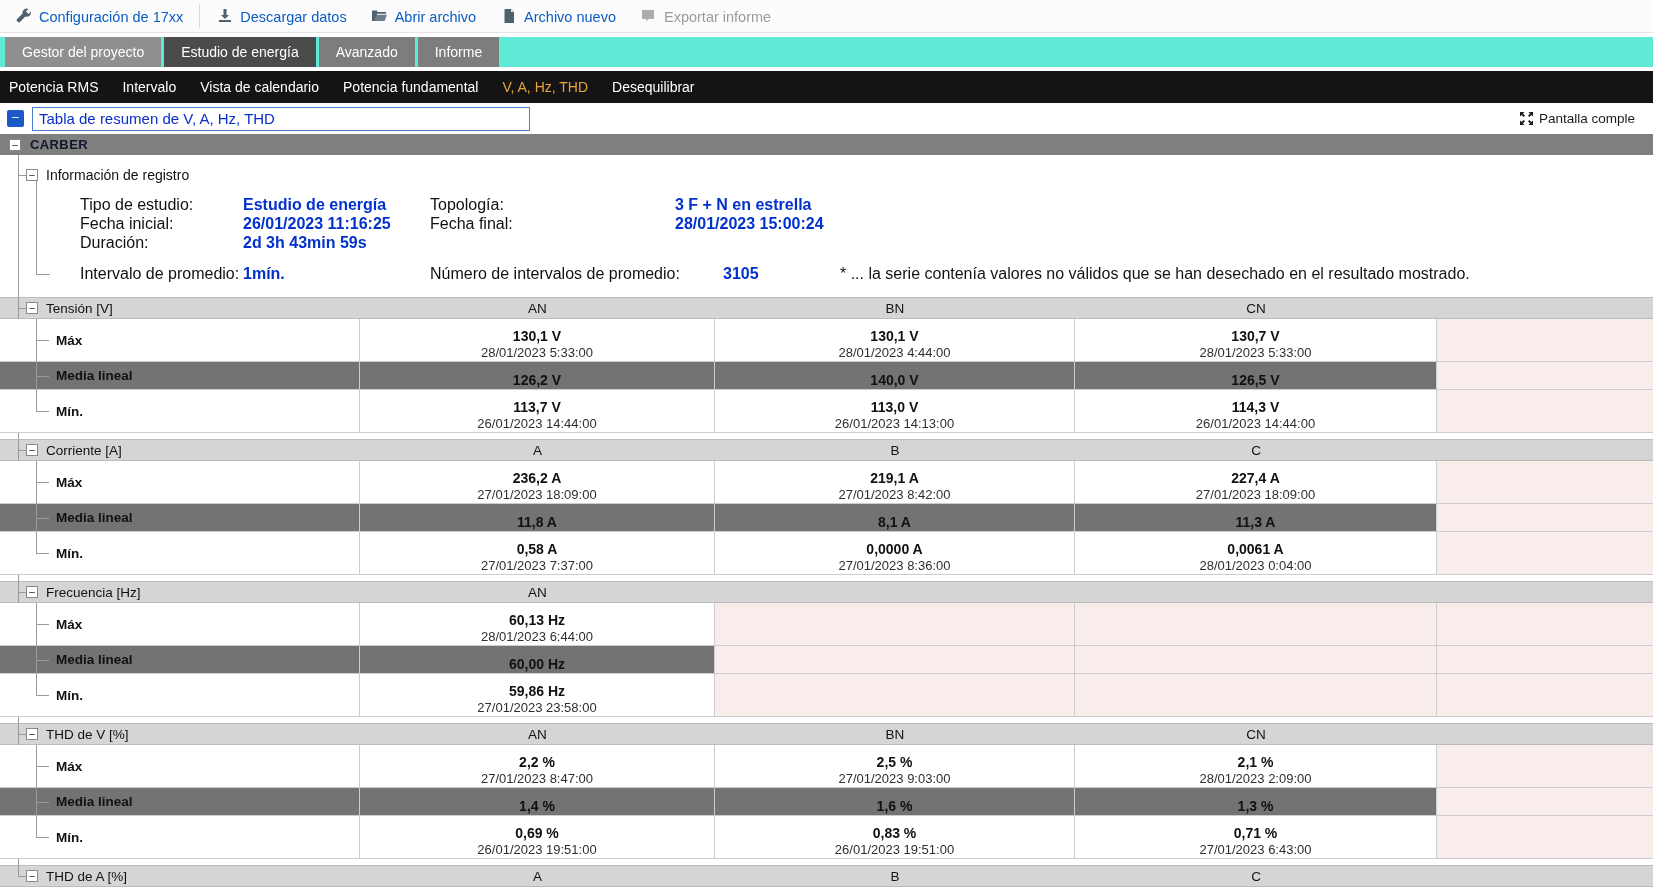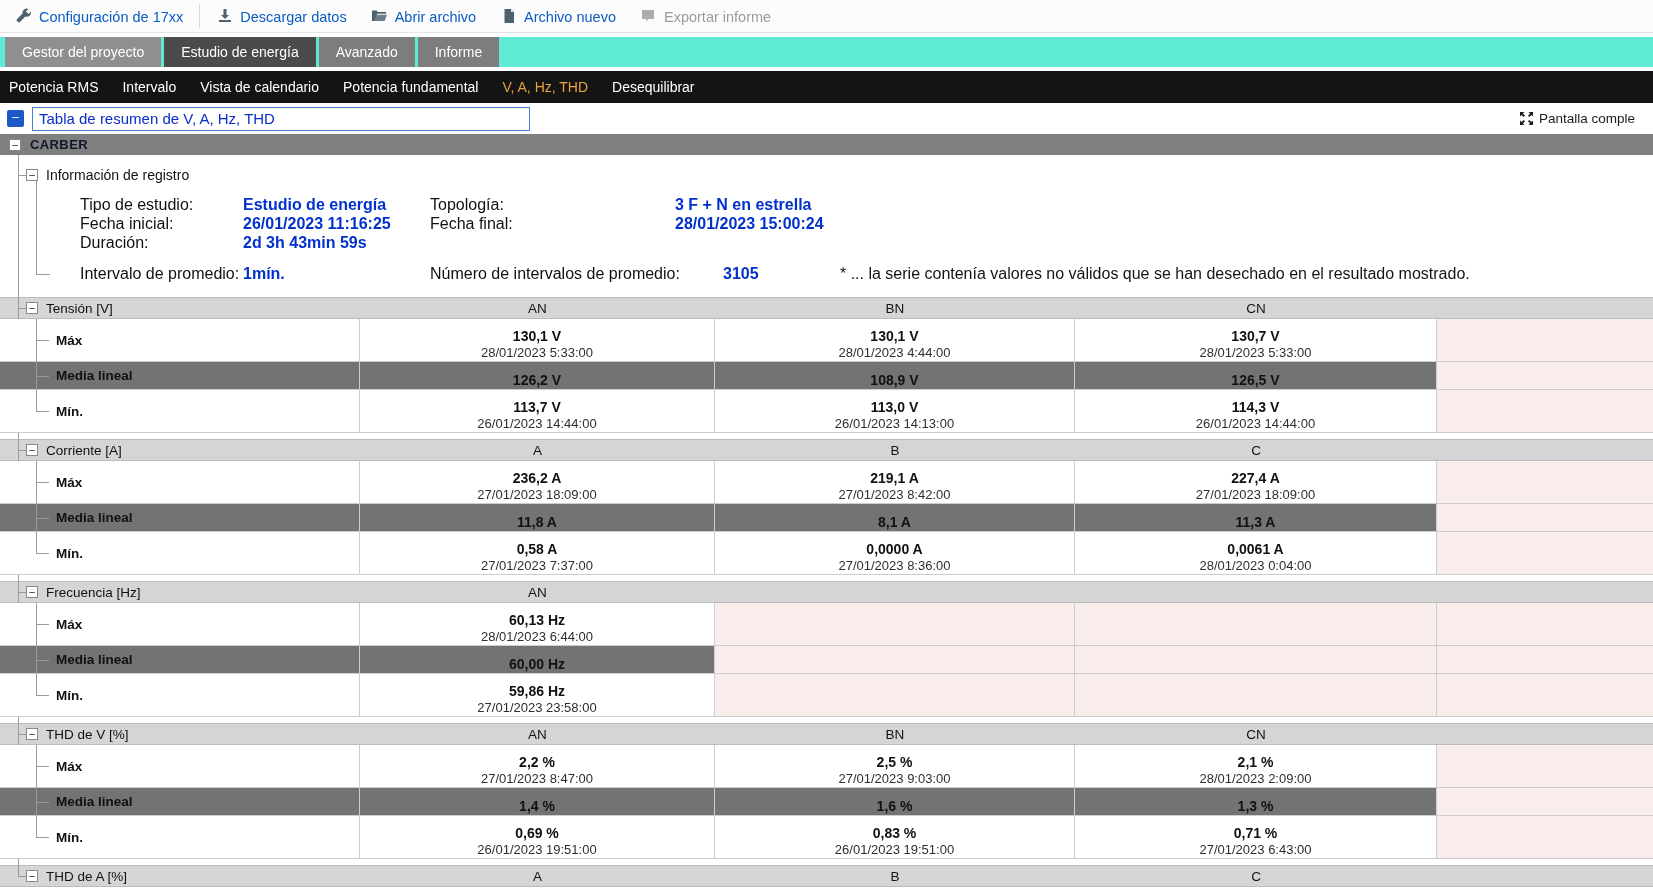--- a/index.html
+++ b/index.html
@@ -236,21 +236,21 @@
                 <div class="ts">28/01/2023 5:33:00</div>
               </div>
               <div class="cell empty"></div>
             </div>
             <div class="trow r-short shaded">
               <div class="rlabel">Media lineal</div>
               <div class="cell">
                 <div class="val">126,2 V</div>
               </div>
               <div class="cell">
-                <div class="val">108,9 V</div>
+                <div class="val">140,0 V</div>
               </div>
               <div class="cell">
                 <div class="val">126,5 V</div>
               </div>
               <div class="cell empty"></div>
             </div>
             <div class="trow r-tall">
               <div class="rlabel">Mín.</div>
               <div class="cell">
                 <div class="val">113,7 V</div>

